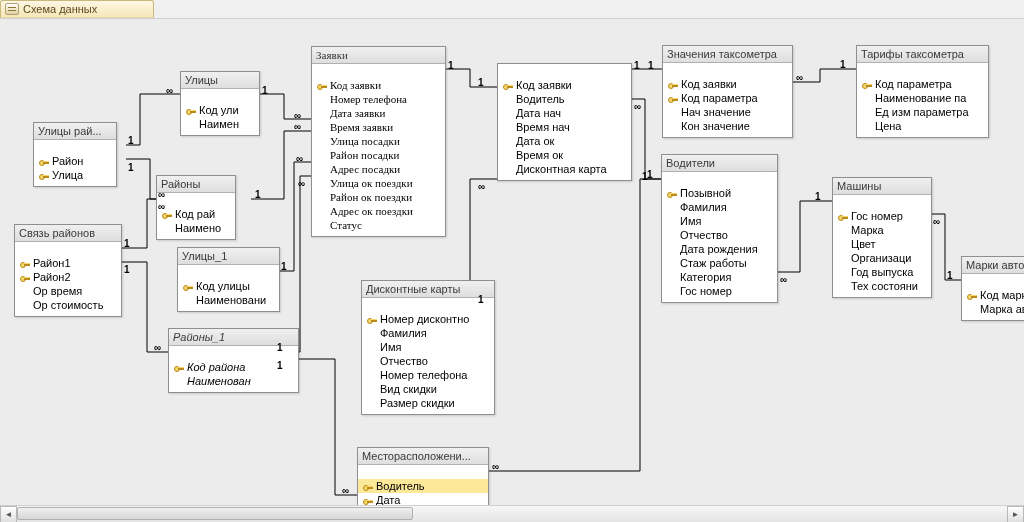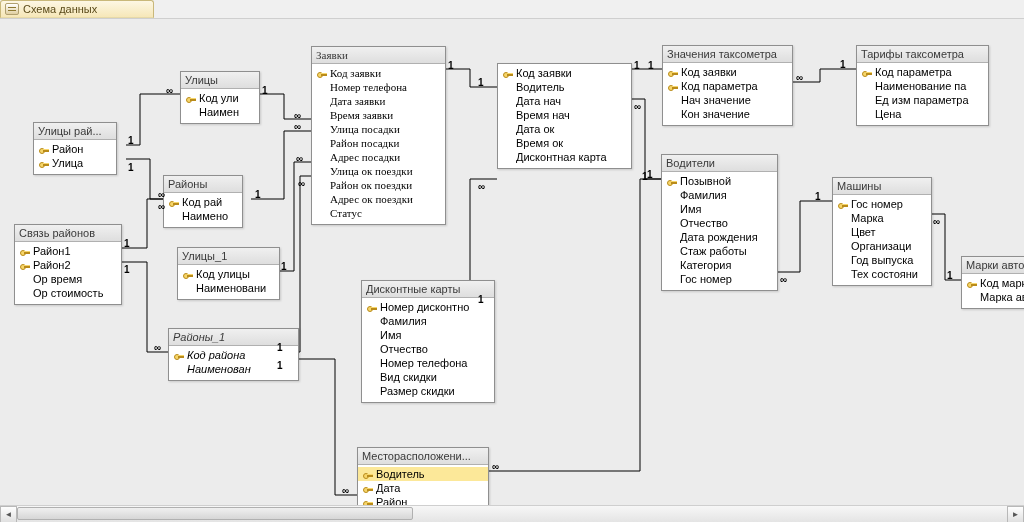--- a/index.html
+++ b/index.html
@@ -66,21 +66,21 @@
   }
   .tbl-head {
     background: linear-gradient(#f0f0f0,#dedede);
     border-bottom: 1px solid #b0b0b0;
     padding: 2px 4px;
     color: #3a3a3a;
     white-space: nowrap;
     overflow: hidden;
     text-overflow: ellipsis;
   }
-  .tbl-body { padding: 2px 0 4px 0; }
+  .tbl-body { padding: 14px 0 4px 0; }
   .fld {
     display: flex;
     align-items: center;
     padding: 0 4px;
     line-height: 14px;
     white-space: nowrap;
     overflow: hidden;
   }
   .fld.sel { background: #fce899; }
   .key {
@@ -208,21 +208,21 @@
         <div class="fld">
           <span class="key pk"></span>
           <span>Код ули</span>
         </div>
         <div class="fld">
           <span class="key"></span>
           <span>Наимен</span>
         </div>
       </div>
     </div>
-    <div class="tbl" style="left: 163px; top: 156px; width: 80px;">
+    <div class="tbl" style="left: 156px; top: 156px; width: 80px;">
       <div class="tbl-head">Районы</div>
       <div class="tbl-body">
         <div class="fld">
           <span class="key pk"></span>
           <span>Код рай</span>
         </div>
         <div class="fld">
           <span class="key"></span>
           <span>Наимено</span>
         </div>

